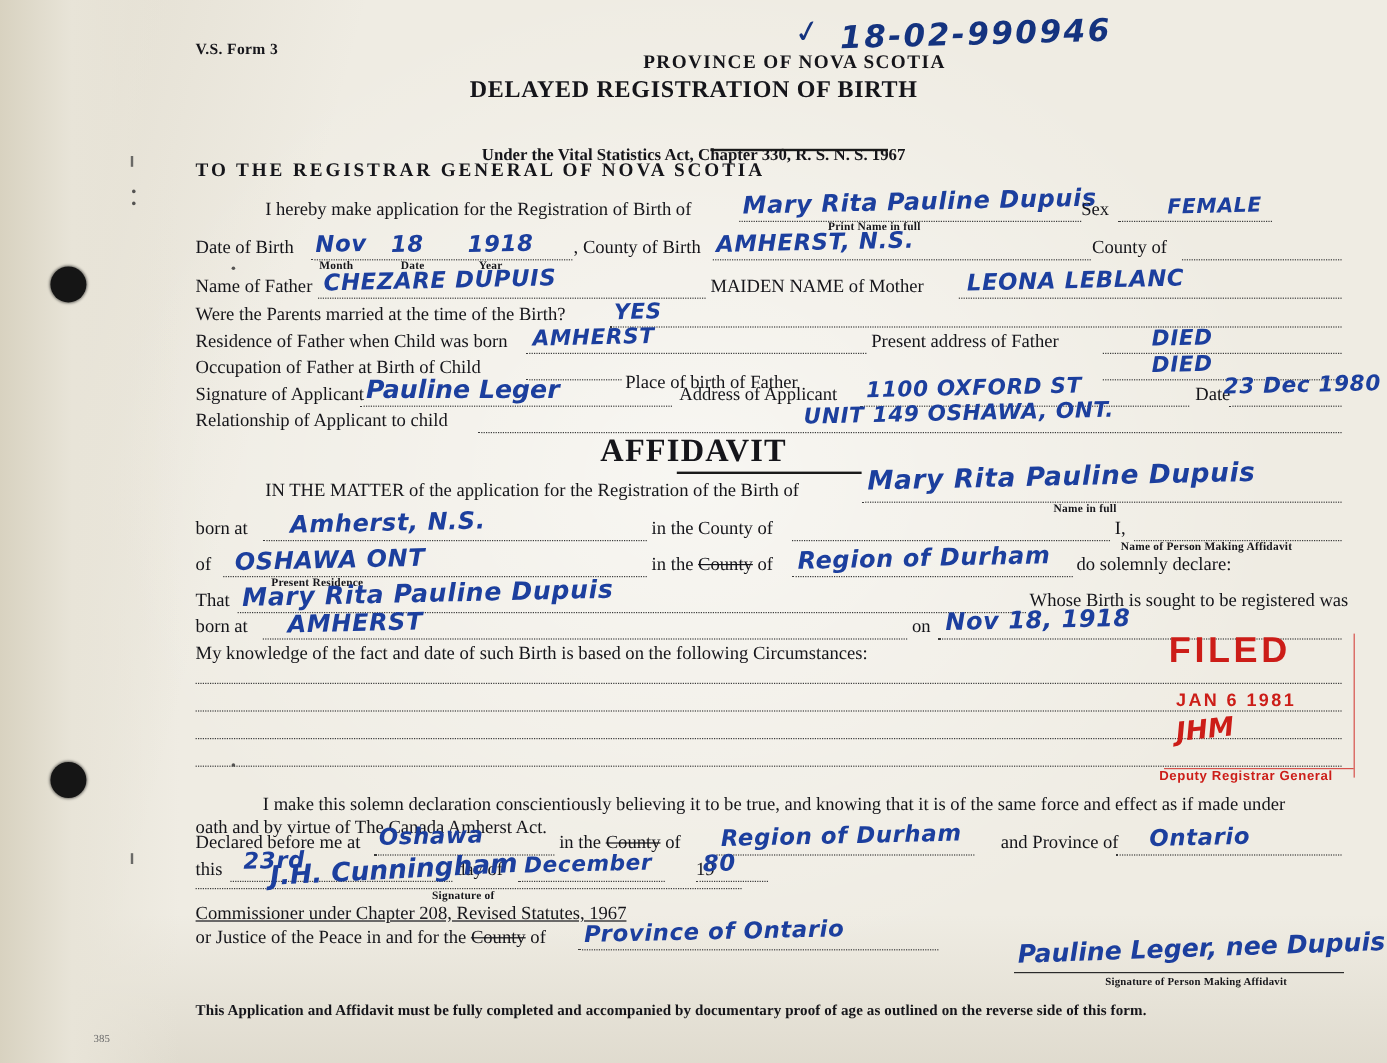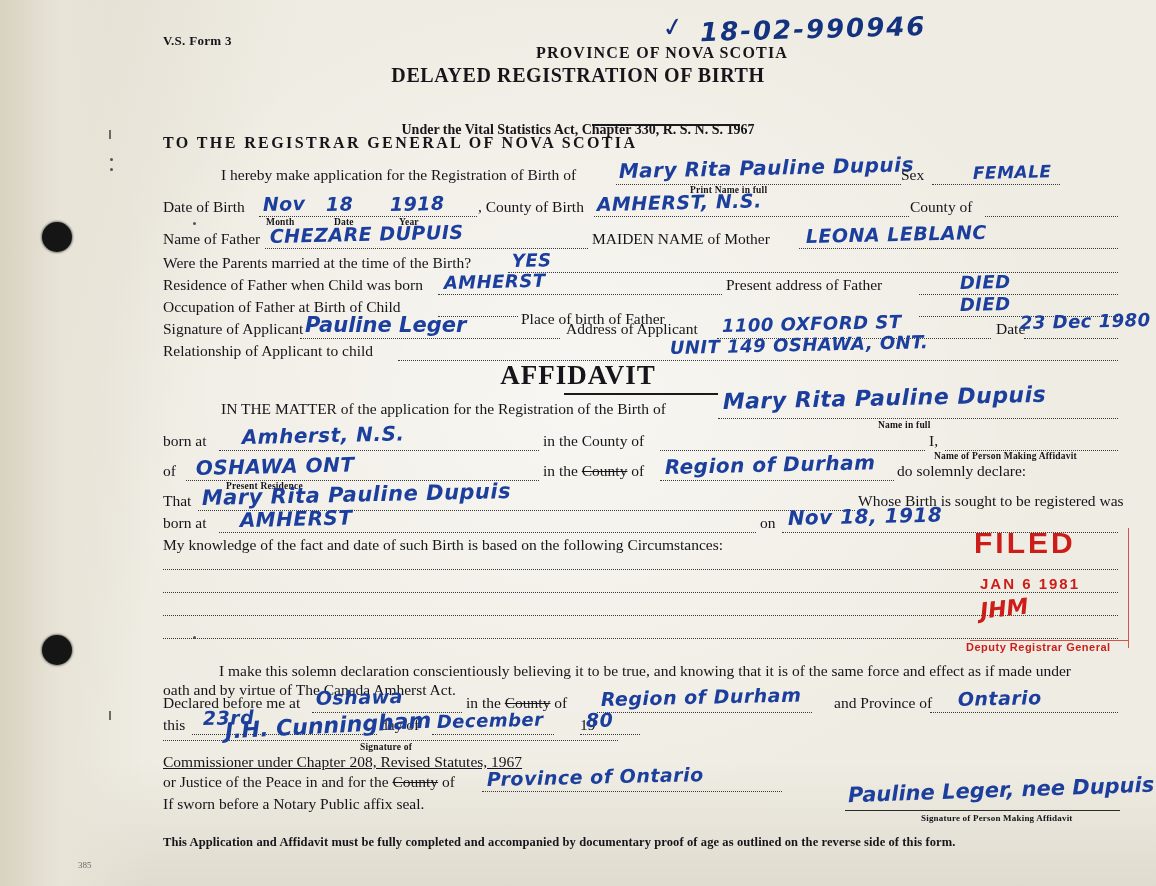--- a/index.html
+++ b/index.html
@@ -331,21 +331,20 @@
   <div class="t hand" style="left:586px; top:709px; font-size:19px;">80</div>
 
   <div class="dotline" style="left:163px; top:740px; width:455px;"></div>
   <div class="t sig" style="left:225px; top:713px; font-size:22px; transform:rotate(-3deg);">J.H. Cunningham</div>
   <div class="t tiny" style="left:360px; top:742px;">Signature of</div>
 
   <div class="t body" style="left:163px; top:753px;text-decoration:underline;">Commissioner under Chapter 208, Revised Statutes, 1967</div>
   <div class="t body" style="left:163px; top:773px;">or Justice of the Peace in and for the <span class="strike">County</span> of</div>
   <div class="dotline" style="left:482px; top:791px; width:300px;"></div>
   <div class="t hand" style="left:487px; top:768px; font-size:19px;">Province of Ontario</div>
-  <div class="t body" style="left:163px; top:795px;">If sworn before a Notary Public affix seal.</div>
 
   <div class="solidline" style="left:845px; top:810px; width:275px;"></div>
   <div class="t sig" style="left:848px; top:778px; font-size:21px; transform:rotate(-2deg);">Pauline Leger, nee Dupuis</div>
   <div class="t tiny2" style="left:921px; top:813px;">Signature of Person Making Affidavit</div>
 
   <div class="t footer-note" style="left:163px; top:835px;">This Application and Affidavit must be fully completed and accompanied by documentary proof of age as outlined on the reverse side of this form.</div>
   <div class="t pagenum" style="left:78px; top:860px;">385</div>
 </div>
 
 </body></html>

